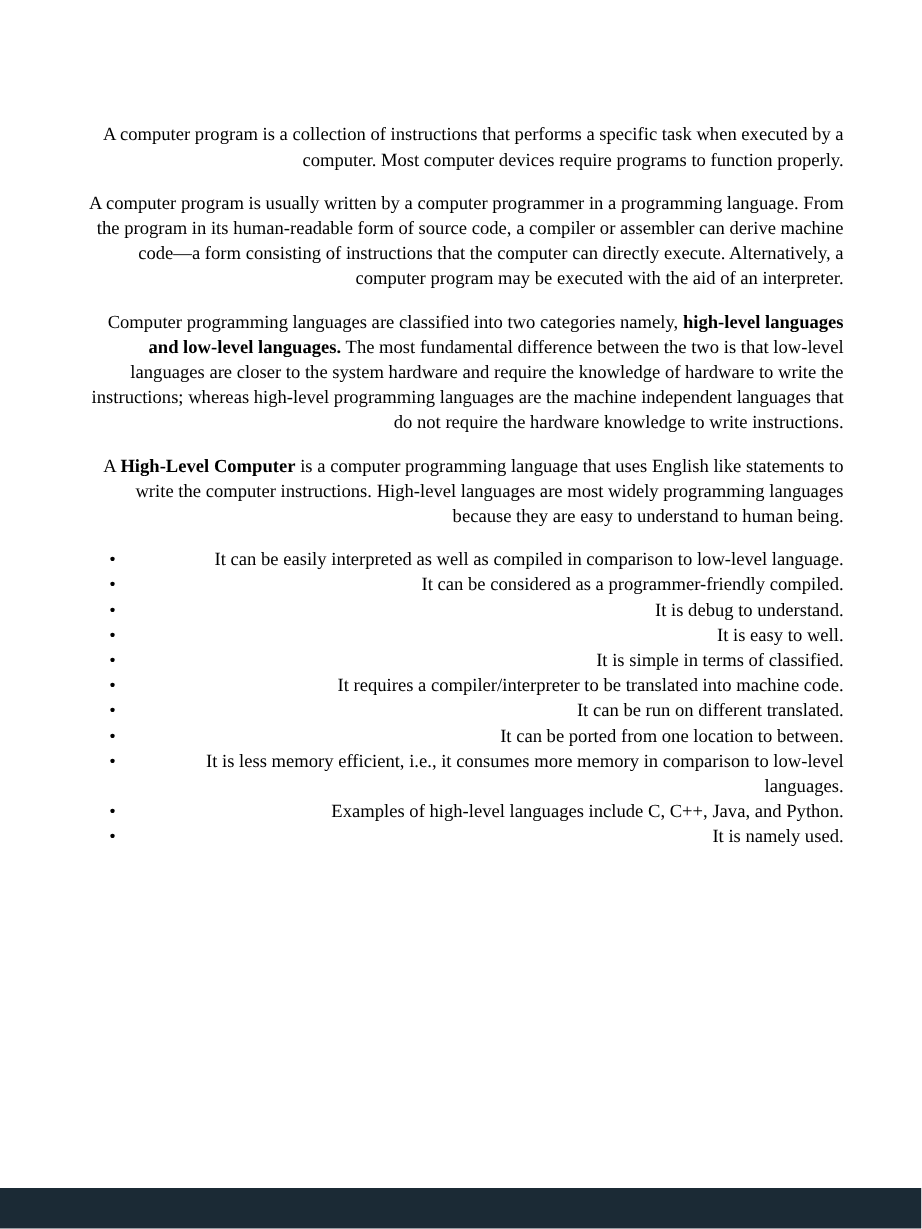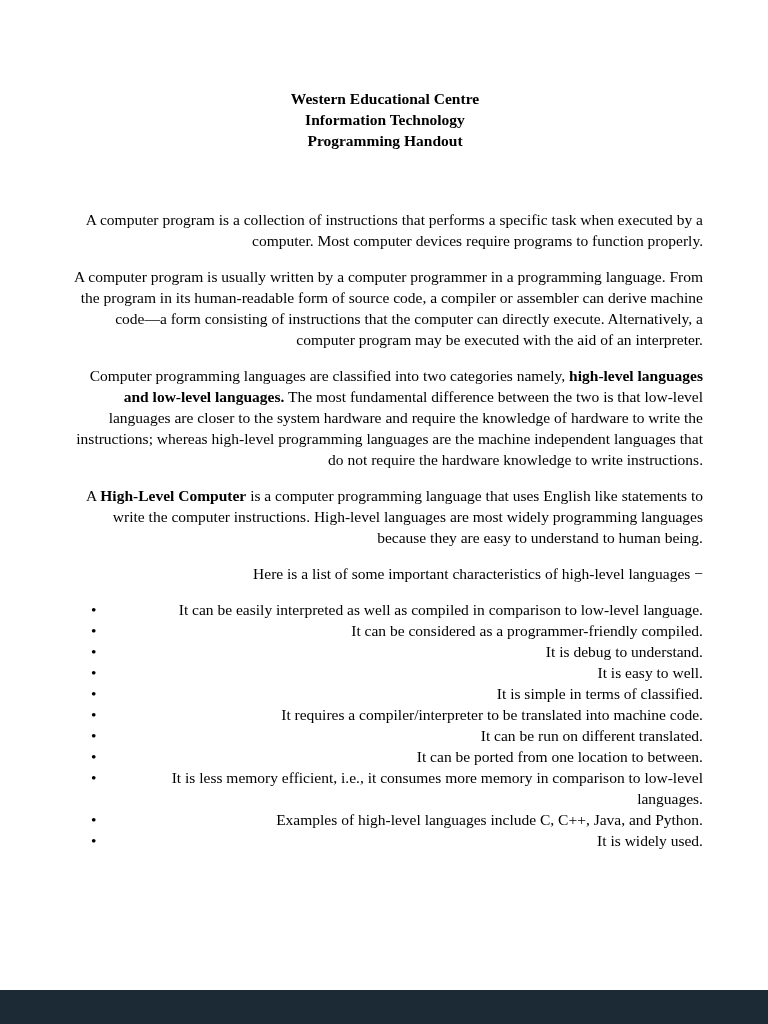--- a/index.html
+++ b/index.html
@@ -66,35 +66,29 @@
     height: 34px;
     background: #1b2a35;
   }
 </style>
 </head>
 <body>
 
 <div class="page">
   <div class="content">
 
-    <div class="title">
-      <div>Western Educational Centre</div>
-      <div>Information Technology</div>
-      <div>Programming Handout</div>
-    </div>
 
     <p>A computer program is a collection of instructions that performs a specific task when executed by a computer. Most computer devices require programs to function properly.</p>
 
     <p>A computer program is usually written by a computer programmer in a programming language. From the program in its human-readable form of source code, a compiler or assembler can derive machine code—a form consisting of instructions that the computer can directly execute. Alternatively, a computer program may be executed with the aid of an interpreter.</p>
 
     <p><span>Computer programming languages are classified into two categories namely, </span><span class="b">high-level languages and low-level languages.</span><span> The most fundamental difference between the two is that low-level languages are closer to the system hardware and require the knowledge of hardware to write the instructions; whereas high-level programming languages are the machine independent languages that do not require the hardware knowledge to write instructions.</span></p>
 
     <p><span>A </span><span class="b">High-Level Computer</span><span> is a computer programming language that uses English like statements to write the computer instructions. High-level languages are most widely programming languages because they are easy to understand to human being.</span></p>
 
-    <p>Here is a list of some important characteristics of high-level languages −</p>
 
     <ul class="points">
       <li>
           <span class="bullet">•</span>
           <span class="li-text">It can be easily interpreted as well as compiled in comparison to low-level language.</span>
         </li>
       <li>
           <span class="bullet">•</span>
           <span class="li-text">It can be considered as a programmer-friendly compiled.</span>
         </li>
@@ -125,20 +119,20 @@
       <li>
           <span class="bullet">•</span>
           <span class="li-text">It is less memory efficient, i.e., it consumes more memory in comparison to low-level languages.</span>
         </li>
       <li>
           <span class="bullet">•</span>
           <span class="li-text">Examples of high-level languages include C, C++, Java, and Python.</span>
         </li>
       <li>
           <span class="bullet">•</span>
-          <span class="li-text">It is widely used.</span>
+          <span class="li-text">It is namely used.</span>
         </li>
     </ul>
 
   </div>
 
   <div class="footer-bar"></div>
 </div>
 
 </body></html>

